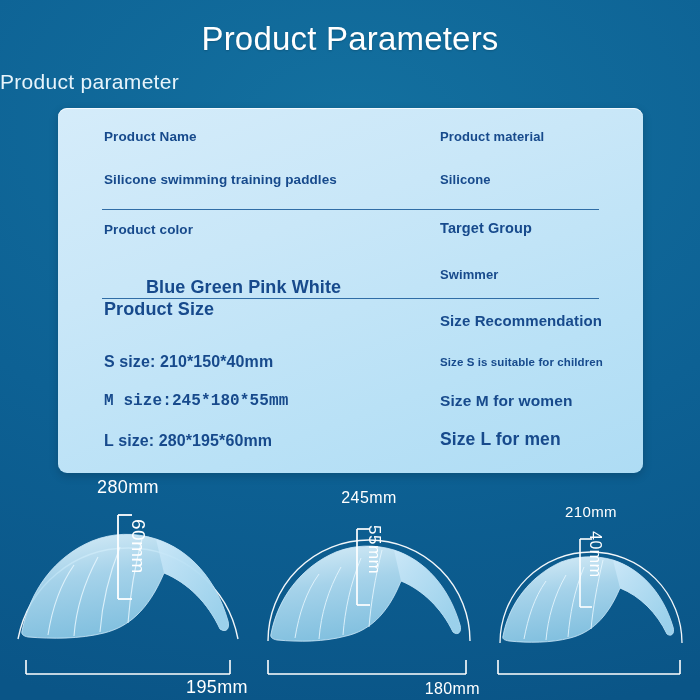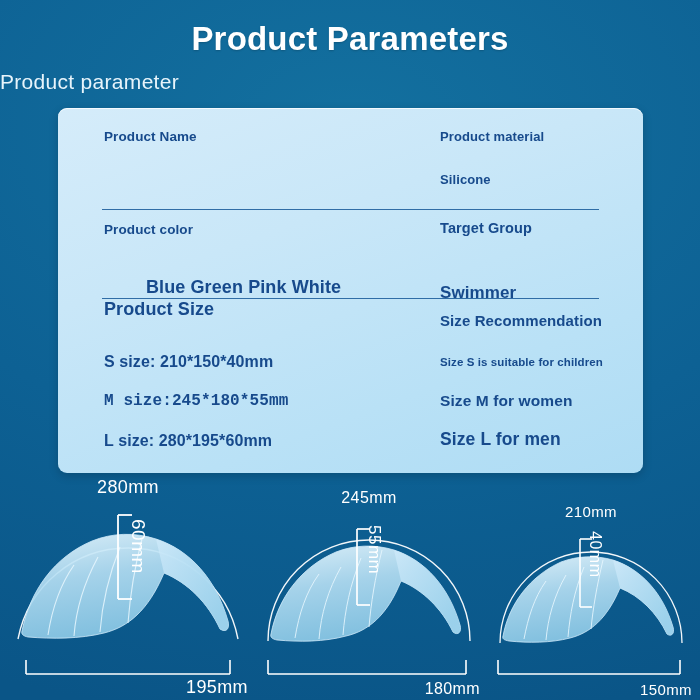--- a/index.html
+++ b/index.html
@@ -12,21 +12,21 @@
   #page{
     position:absolute;left:0;top:0;width:700px;height:700px;
     background:
       radial-gradient(ellipse 900px 600px at 50% 18%, #13709f 0%, #0d6194 55%, #0a5587 100%);
     overflow:hidden;
   }
 
   
   .title{
     position:absolute;left:0;top:20px;width:700px;text-align:center;
-    color:#ffffff;font-size:33px;font-weight:bold;letter-spacing:.2px;
+    color:#ffffff;font-size:33px;font-weight:normal;letter-spacing:.2px;
     text-shadow:0 1px 2px rgba(0,0,0,.18);
   }
   .subtitle{
     position:absolute;left:0;top:70px;width:700px;
     color:#e7f4fb;font-size:21px;font-weight:normal;letter-spacing:.3px;
   }
 
   
   .card{
     position:absolute;left:58px;top:108px;width:585px;height:365px;
@@ -58,21 +58,21 @@
   .r-color-val{top:170px;font-size:18px;margin-left:42px;}
   .r-size-lbl {top:192px;font-size:18px;}
   .r-size-s   {top:245px;font-size:16px;}
   .r-size-m   {top:285px;font-size:16px;font-family:Liberation Mono, monospace;}
   .r-size-l   {top:324px;font-size:16px;}
 
   
   .r-mat-lbl  {top:22px;font-size:13px;}
   .r-mat-val  {top:65px;font-size:13px;}
   .r-target-lbl{top:113px;font-size:14.5px;}
-  .r-target-val{top:176px;font-size:17px;}
+  .r-target-val{top:160px;font-size:13px;}
   .r-rec-lbl  {top:205px;font-size:15px;}
   .r-rec-s    {top:248px;font-size:11.5px;}
   .r-rec-m    {top:284px;font-size:15.5px;}
   .r-rec-l    {top:322px;font-size:17.5px;}
 
   
   .panels{position:absolute;left:0;top:473px;width:700px;height:227px;}
   .panel{position:absolute;top:0;height:227px;}
   .panel.p1{left:8px;width:240px;}
   .panel.p2{left:258px;width:222px;}
@@ -118,20 +118,21 @@
   <div class="title">Product Parameters</div>
   <div class="subtitle">Product parameter</div>
 
   <div class="card">
     <div class="card-inner">
 
       <div class="divider d1"></div>
       <div class="divider d2"></div>
 
       <div class="cell col-l r-name-lbl">Product Name</div>
+      <div class="cell col-l r-name-val">Silicone swimming training paddles</div>
 
       <div class="cell col-l r-color-lbl">Product color</div>
       <div class="cell col-l r-color-val">Blue Green Pink White</div>
 
       <div class="cell col-l r-size-lbl">Product Size</div>
       <div class="cell col-l r-size-s">S size: 210*150*40mm</div>
       <div class="cell col-l r-size-m">M size:245*180*55mm</div>
       <div class="cell col-l r-size-l">L size: 280*195*60mm</div>
 
       <div class="cell col-r r-mat-lbl">Product material</div>
@@ -317,17 +318,16 @@
       <div class="vlabel">40mm</div>
 
       <svg width="202" height="20" style="position:absolute;left:0;bottom:22px;">
         <g stroke="#ffffff" stroke-width="1.6" fill="none">
           <line x1="8" y1="16" x2="190" y2="16"></line>
           <line x1="8" y1="16" x2="8" y2="2"></line>
           <line x1="190" y1="16" x2="190" y2="2"></line>
         </g>
       </svg>
 
-      <div class="dim-bottom">150mm</div>
     </div>
 
   </div>
 </div>
 
 </body></html>

